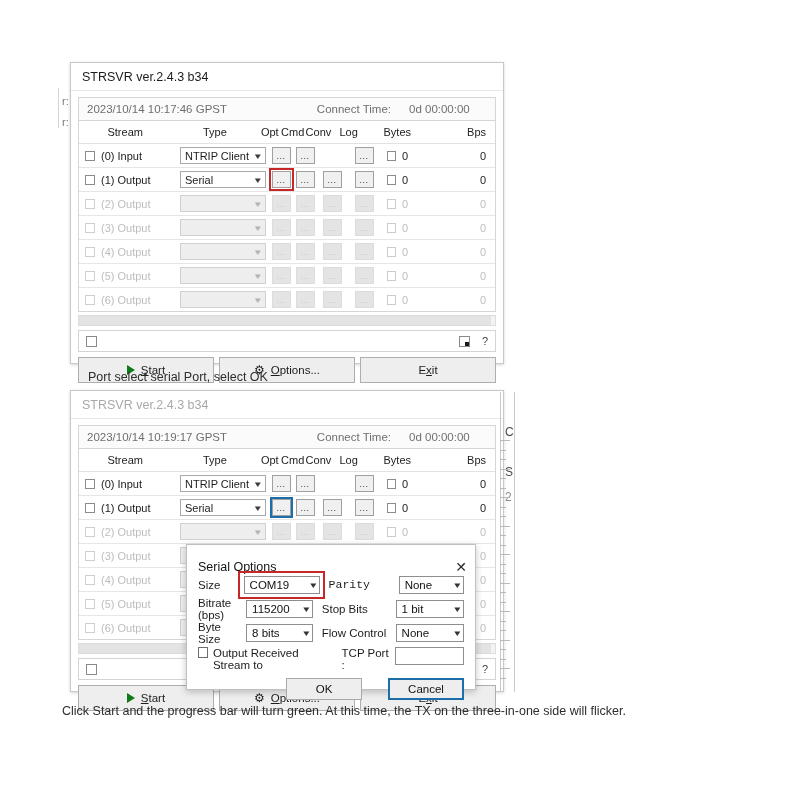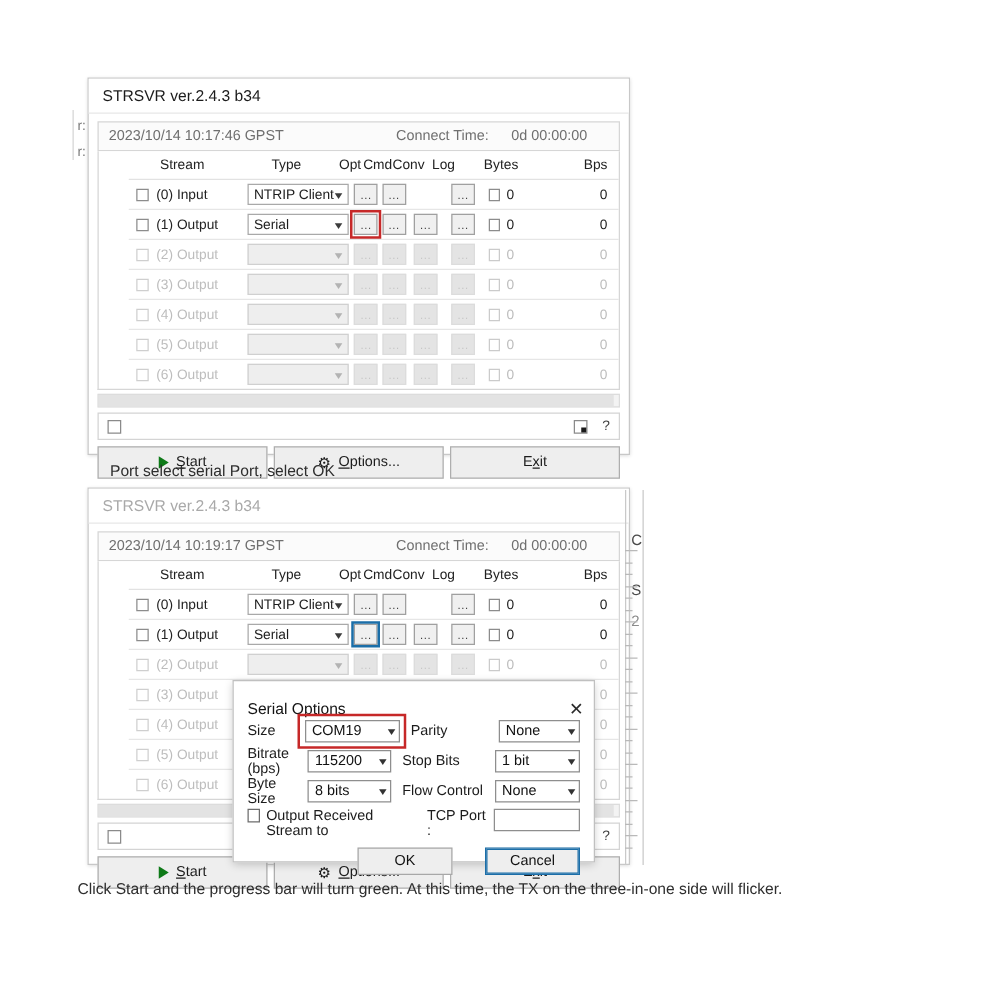--- a/index.html
+++ b/index.html
@@ -34,21 +34,21 @@
   .statusline{
     height:24px;border:1px solid #d6d6d6;background:#fbfbfb;
     display:flex;align-items:center;font-size:11.5px;color:#6f6f6f;
     padding:0 8px;box-sizing:border-box;
   }
   .statusline .gpst{flex:0 0 auto;}
   .statusline .spacer{flex:1 1 auto;}
   .statusline .ctlabel{margin-right:18px;}
   .statusline .ctval{min-width:78px;text-align:left;}
 
-  .grid{border:1px solid #d6d6d6;border-top:none;background:#fff;padding-left:24px;}
+  .grid{border:1px solid #d6d6d6;border-top:none;background:#fff;}
   .hrow,.srow{display:flex;align-items:center;height:23px;font-size:11px;color:#222;}
   .hrow{height:22px;border-bottom:1px solid #e2e2e2;}
   .srow{border-bottom:1px solid #e6e6e6;}
   .srow:last-child{border-bottom:none;}
 
   .c-stream{width:98px;display:flex;align-items:center;padding-left:6px;box-sizing:border-box;}
   .c-stream.head{justify-content:center;padding-left:0;}
   .c-type{width:92px;padding:0 3px;box-sizing:border-box;}
   .c-btn{width:24px;display:flex;justify-content:center;}
   .c-log{width:34px;display:flex;justify-content:center;}
@@ -734,21 +734,21 @@
 
       <div class="frow">
         <span class="flabel l1">Size</span>
         <span class="redbox">
           <span class="dcombo w-left">
             <span>COM19</span>
             <span class="arw">▾</span>
           </span>
           <span class="redring2"></span>
         </span>
-        <span class="flabel f2" style="padding-left:9px;">Parity</span>
+        <span class="flabel f2" style="padding-left:9px;font-family:Liberation Mono, monospace;">Parity</span>
         <span class="dcombo w-right">
           <span>None</span>
           <span class="arw">▾</span>
         </span>
       </div>
 
       <div class="frow">
         <span class="flabel l1">Bitrate (bps)</span>
         <span class="dcombo w-left">
           <span>115200</span>

